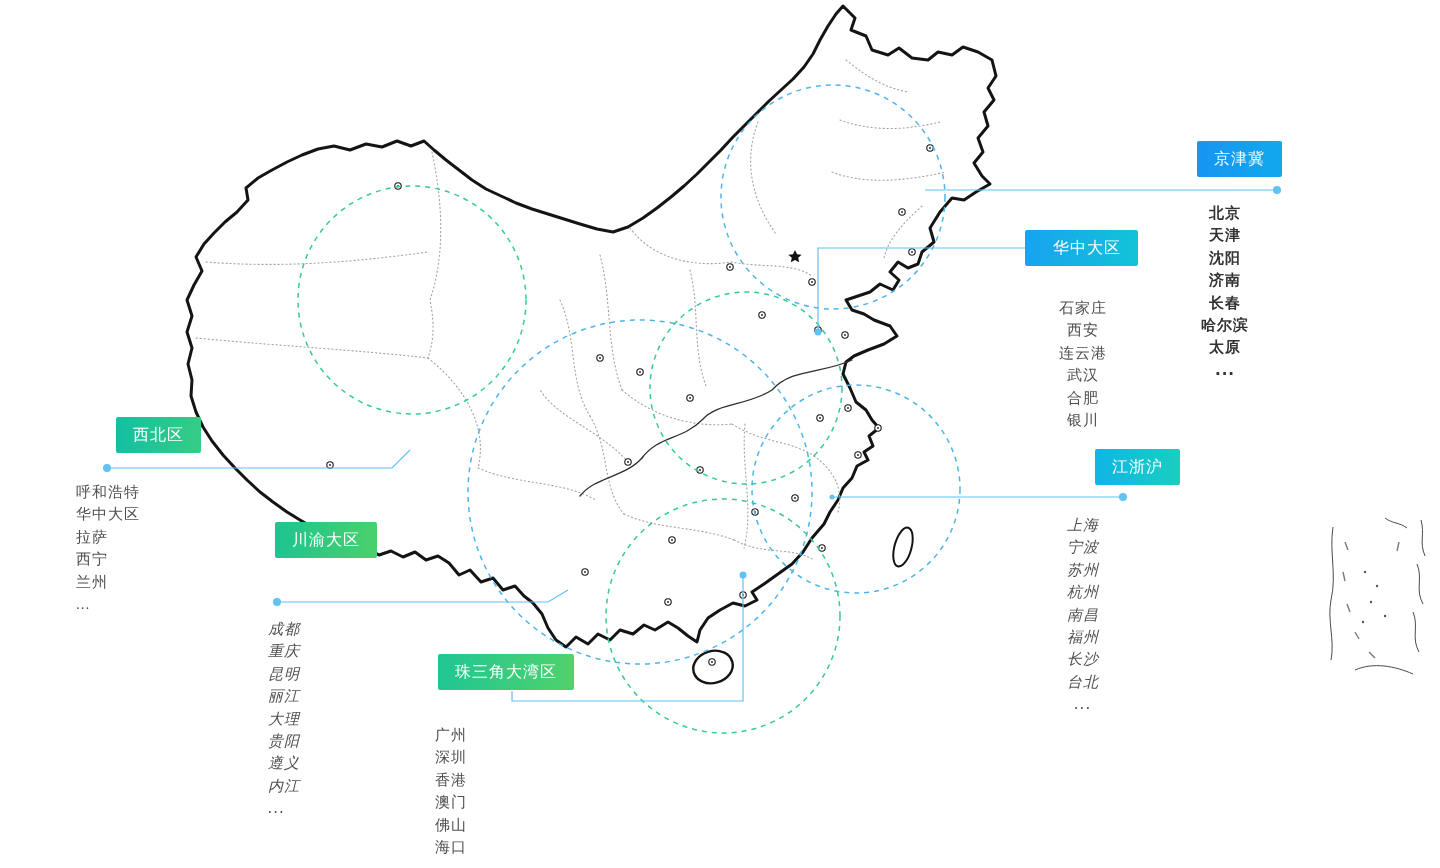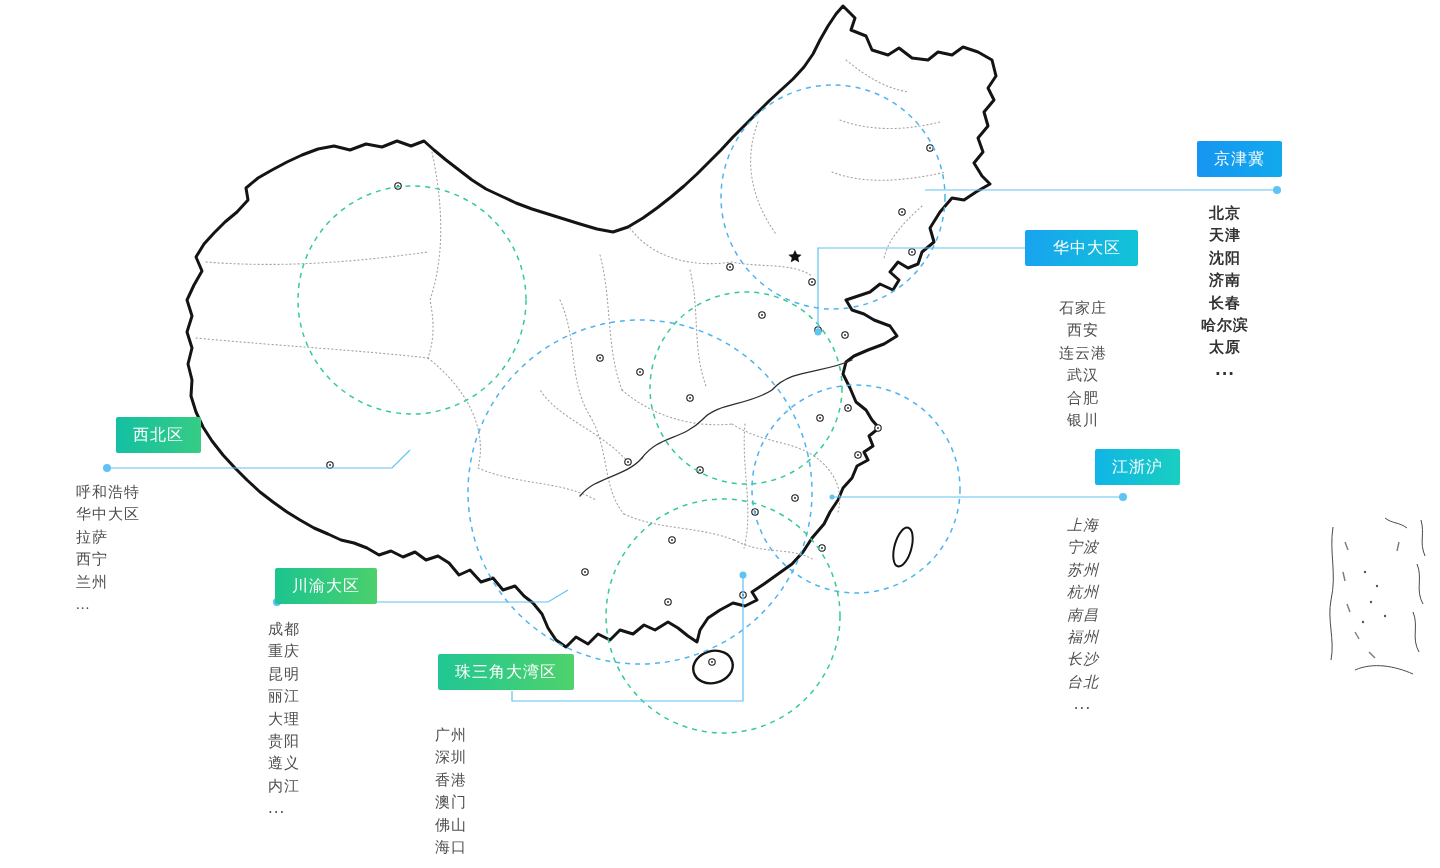--- a/index.html
+++ b/index.html
@@ -158,21 +158,21 @@
           <path d="M44,140 l6,6"></path>
           <path d="M74,30 l-2,9"></path>
       </g>
     </g>
   </svg>
 
   <div class="region-box" style="left: 1197px; top: 141px; background: linear-gradient(90deg, rgb(23, 149, 242), rgb(18, 169, 236));">京津冀</div>
   <div class="region-box" style="left: 1025px; top: 230px; background: linear-gradient(90deg, rgb(24, 163, 240), rgb(18, 195, 214)); padding-left: 28px;">华中大区</div>
   <div class="region-box" style="left: 1095px; top: 449px; background: linear-gradient(90deg, rgb(16, 181, 230), rgb(25, 207, 192));">江浙沪</div>
   <div class="region-box" style="left: 108px; top: 417px; background: linear-gradient(90deg, rgb(20, 191, 162), rgb(54, 204, 133)); margin-left: 8px;">西北区</div>
-  <div class="region-box" style="left: 275px; top: 568px; background: linear-gradient(90deg, rgb(28, 196, 144), rgb(75, 208, 109));">川渝大区</div>
+  <div class="region-box" style="left: 275px; top: 522px; background: linear-gradient(90deg, rgb(28, 196, 144), rgb(75, 208, 109));">川渝大区</div>
   <div class="region-box" style="left: 438px; top: 654px; background: linear-gradient(90deg, rgb(32, 198, 148), rgb(79, 210, 107));">珠三角大湾区</div>
 
   <div class="city-list right strong" style="left:1165px;top:202px;width:120px;">
       <div class="city">北京</div>
       <div class="city">天津</div>
       <div class="city">沈阳</div>
       <div class="city">济南</div>
       <div class="city">长春</div>
       <div class="city">哈尔滨</div>
       <div class="city">太原</div>
@@ -198,21 +198,21 @@
       <div class="city">...</div>
     </div>
   <div class="city-list" style="left:76px;top:481px;width:130px;font-family:Liberation Serif, serif;">
       <div class="city">呼和浩特</div>
       <div class="city">华中大区</div>
       <div class="city">拉萨</div>
       <div class="city">西宁</div>
       <div class="city">兰州</div>
       <div class="city">...</div>
     </div>
-  <div class="city-list" style="left:268px;top:618px;width:110px;">
+  <div class="city-list" style="left:268px;top:618px;width:110px;font-style:italic;">
       <div class="city">成都</div>
       <div class="city">重庆</div>
       <div class="city">昆明</div>
       <div class="city">丽江</div>
       <div class="city">大理</div>
       <div class="city">贵阳</div>
       <div class="city">遵义</div>
       <div class="city">内江</div>
       <div class="city">...</div>
     </div>

